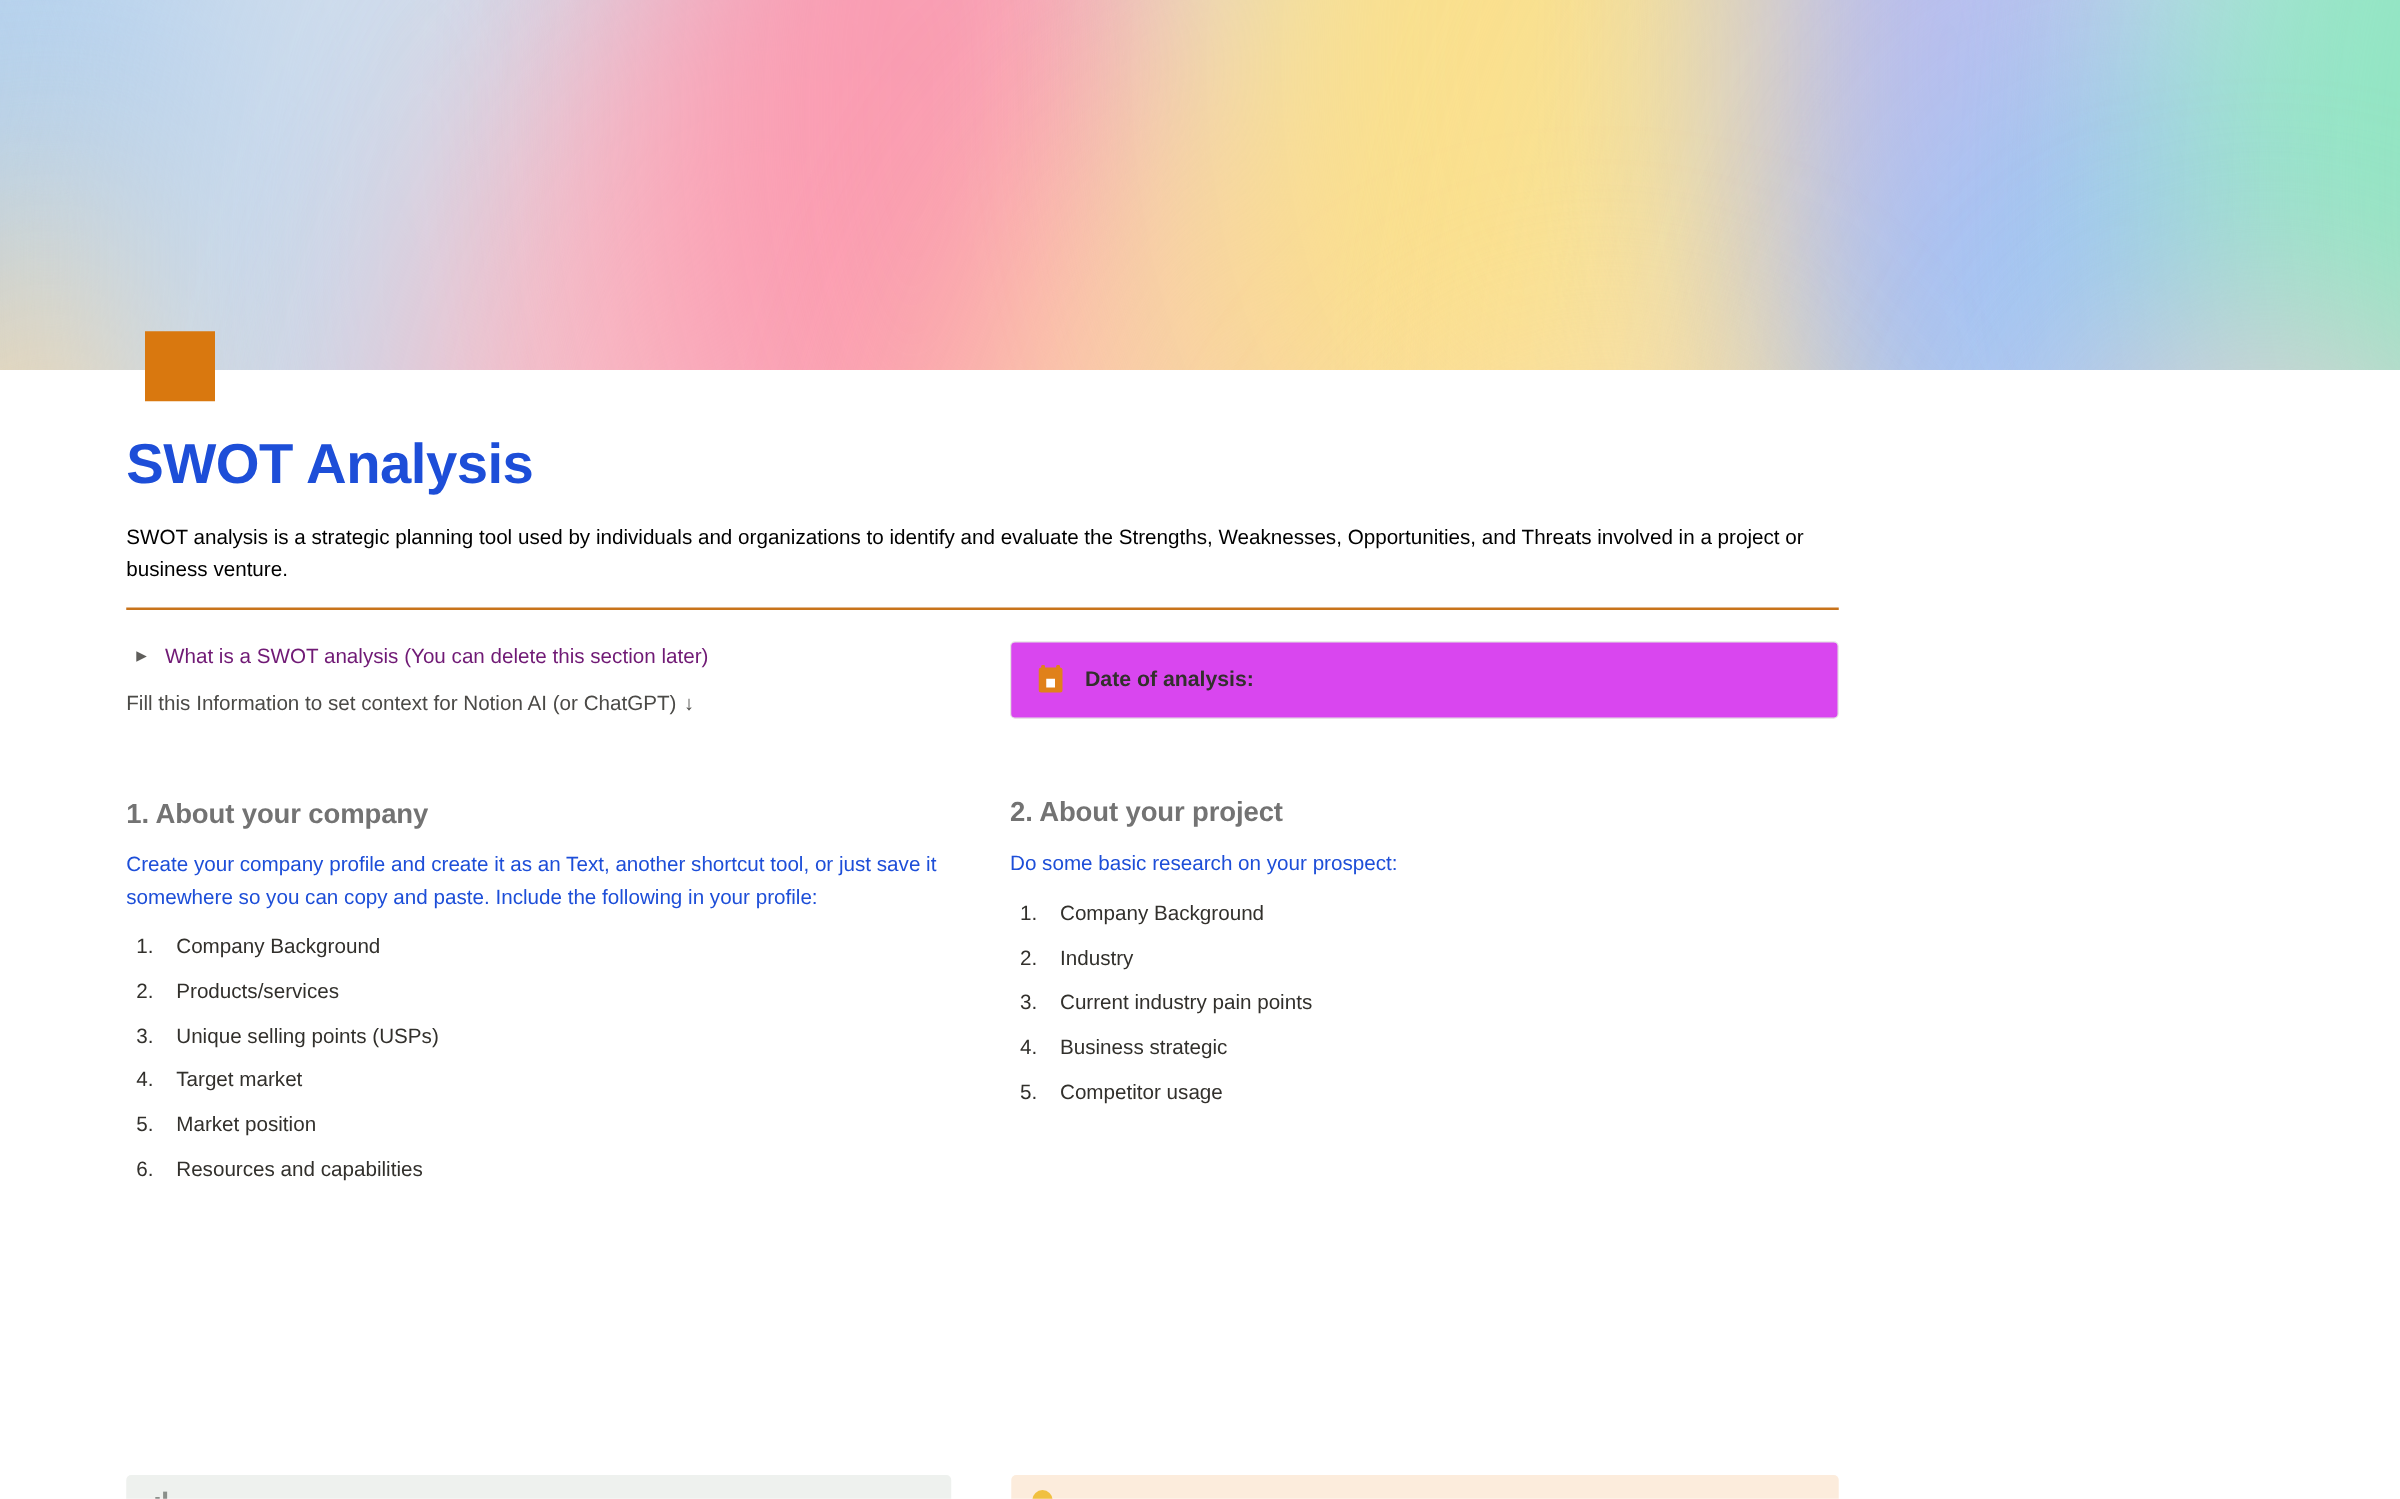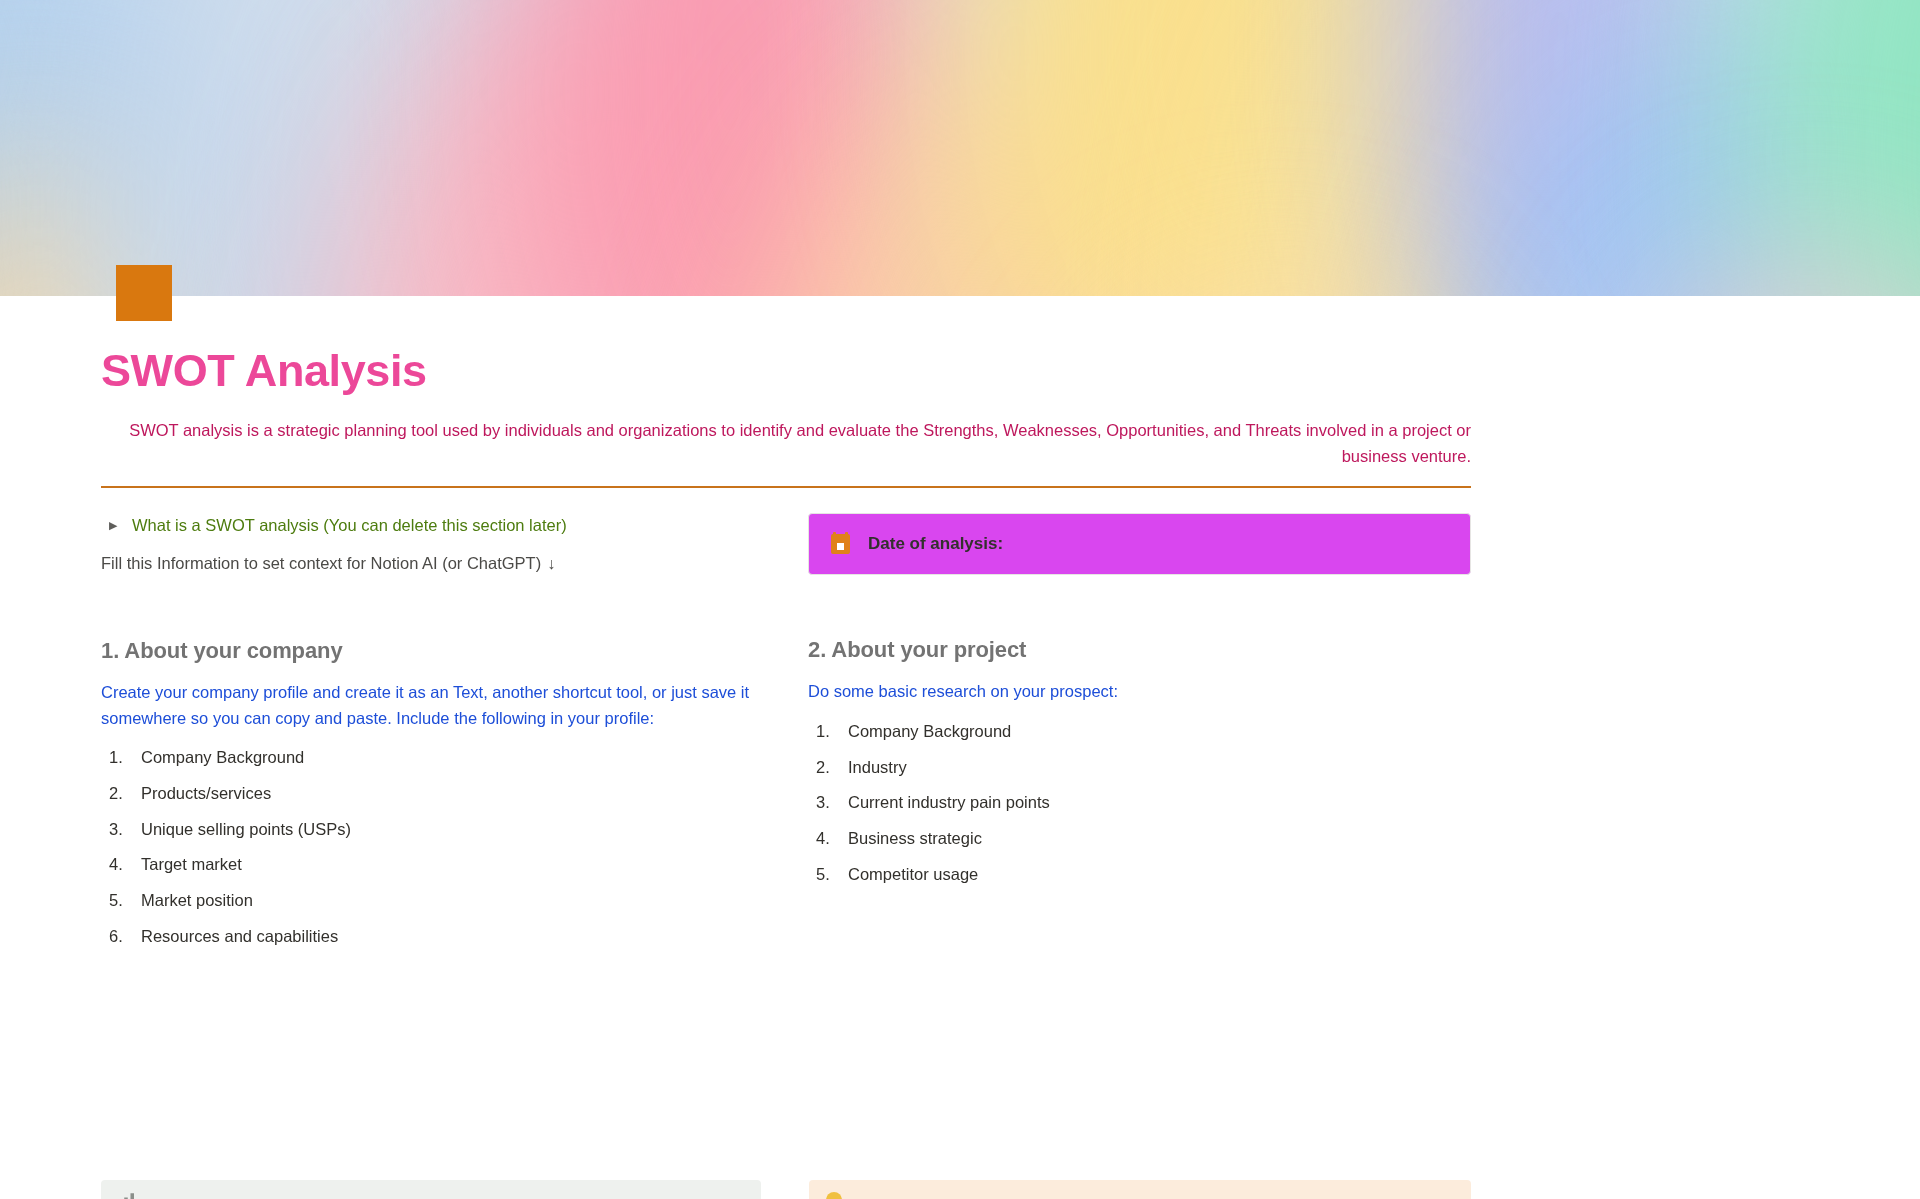--- a/index.html
+++ b/index.html
@@ -73,31 +73,30 @@
     left: 101px;
     top: 296px;
     width: 1370px;
   }
 
   .page-title {
     margin-top: 48px;
     font-size: 45px;
     line-height: 1.18;
     font-weight: bold;
-    color: #ec4899;
+    color: #1d4ed8;
     letter-spacing: -0.4px;
   }
 
   .page-desc {
     margin-top: 21px;
     font-size: 16.5px;
     line-height: 1.55;
-    color: #be185d;
+    color: #000000;
     max-width: 1370px;
-    text-align: right;
   }
 
   .divider {
     margin-top: 17px;
     height: 2px;
     background: #c8731b;
     width: 1370px;
   }
 
   
@@ -122,21 +121,21 @@
     width: 12px;
     margin-top: 7px;
     color: #5f5e5b;
     font-size: 11px;
     line-height: 1;
     user-select: none;
   }
   .toggle-label {
     font-size: 16.5px;
     line-height: 1.5;
-    color: #4d7c0f;
+    color: #701a75;
   }
 
   .hint-row {
     margin-top: 8px;
     font-size: 16.5px;
     line-height: 1.5;
     color: #4b4a47;
     display: flex;
     align-items: flex-end;
     gap: 6px;

